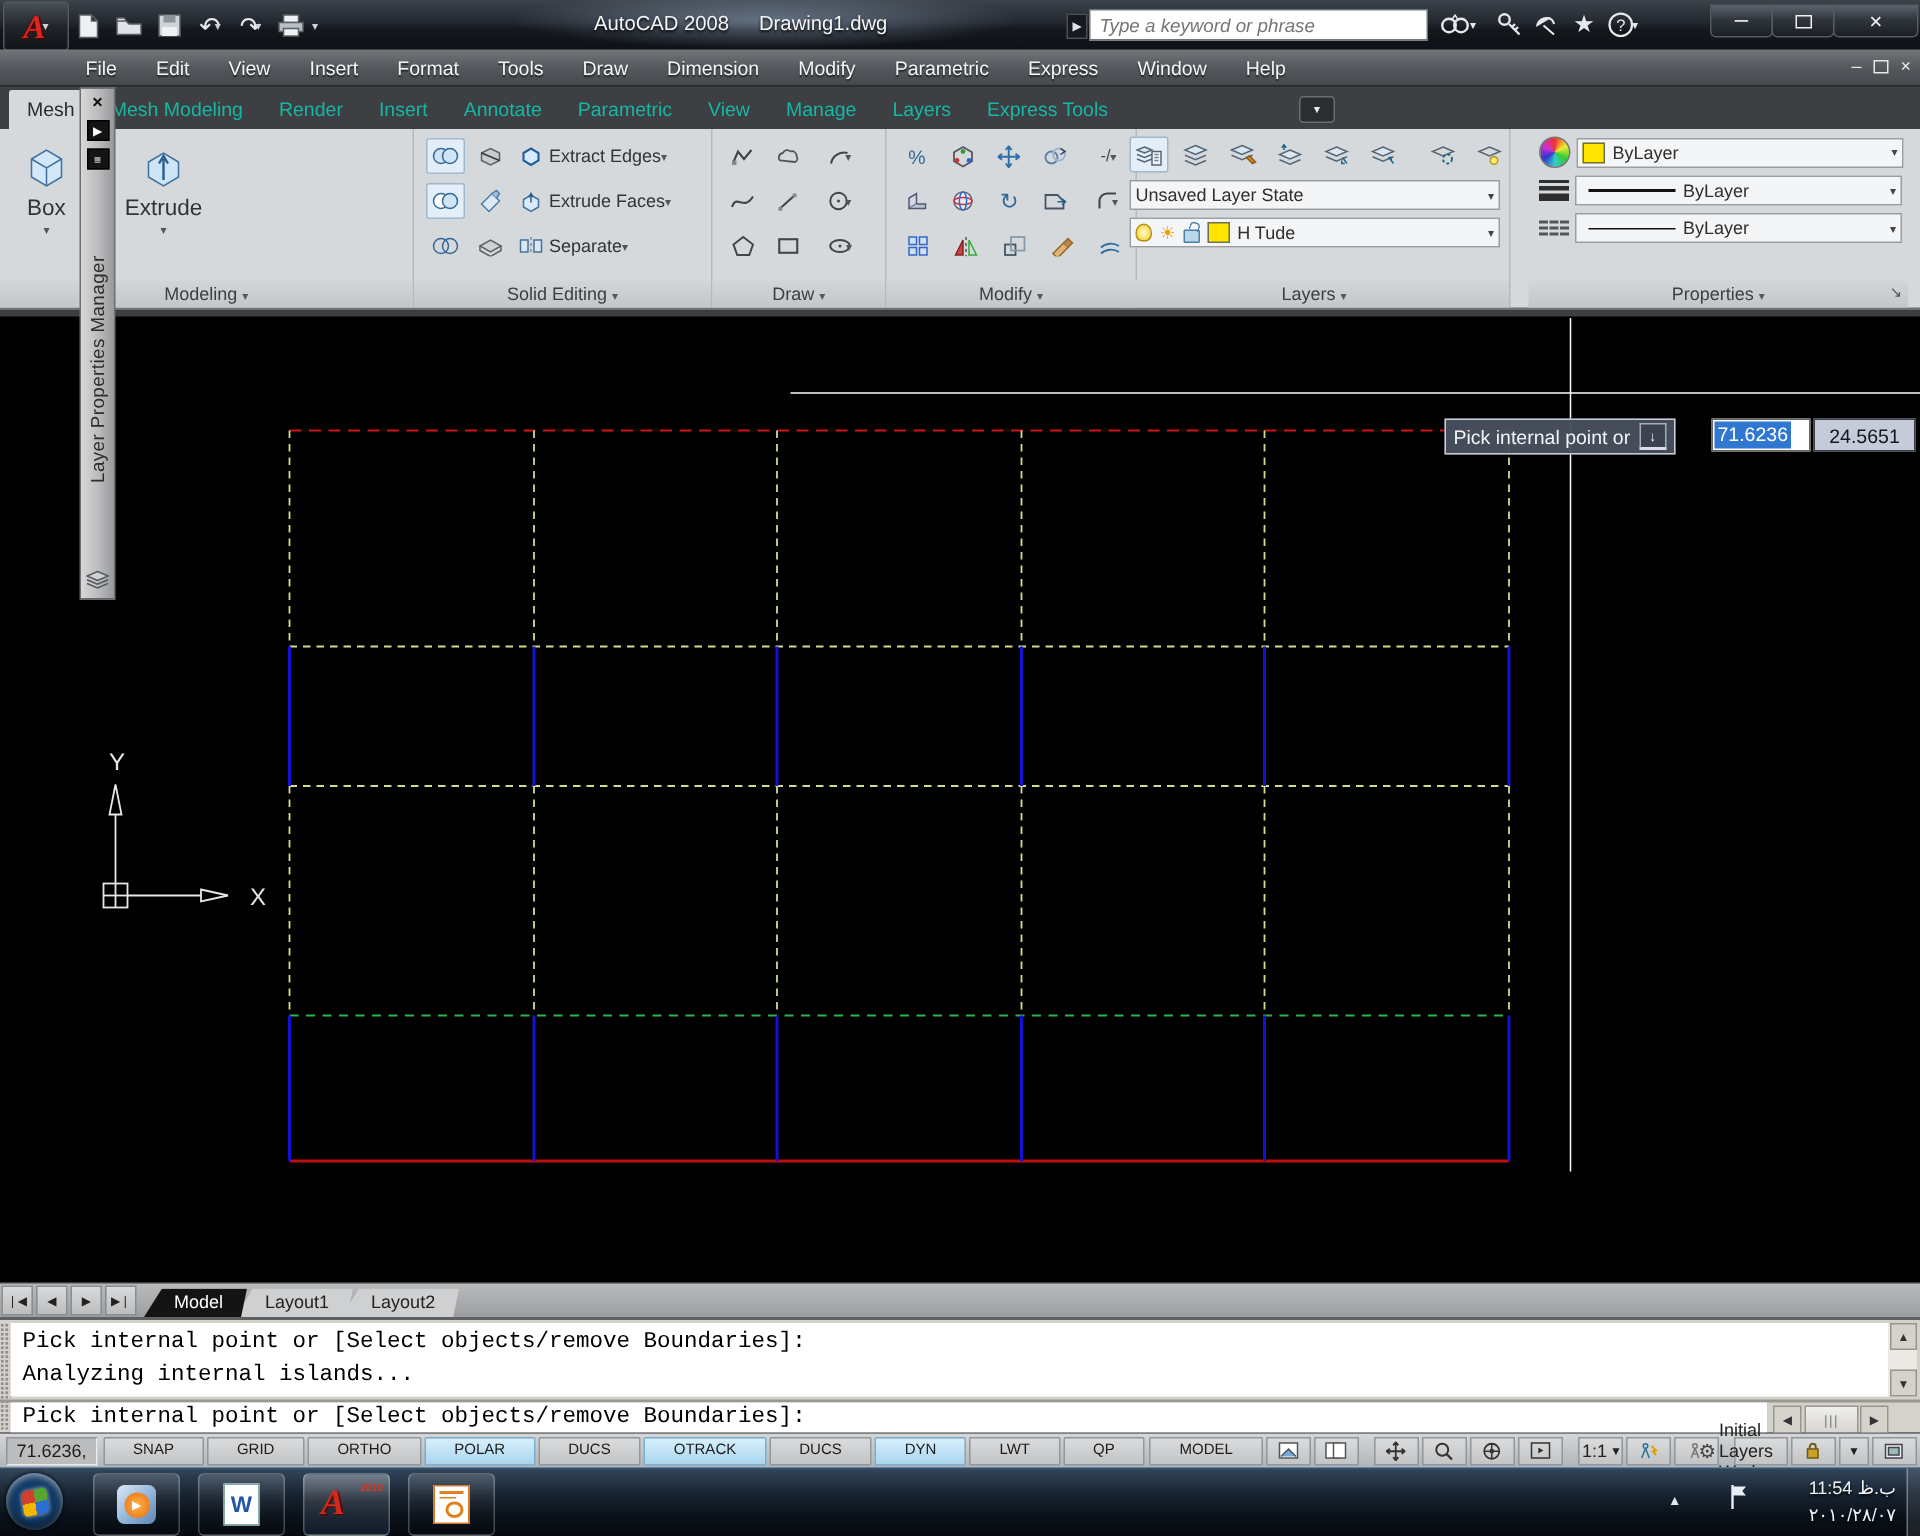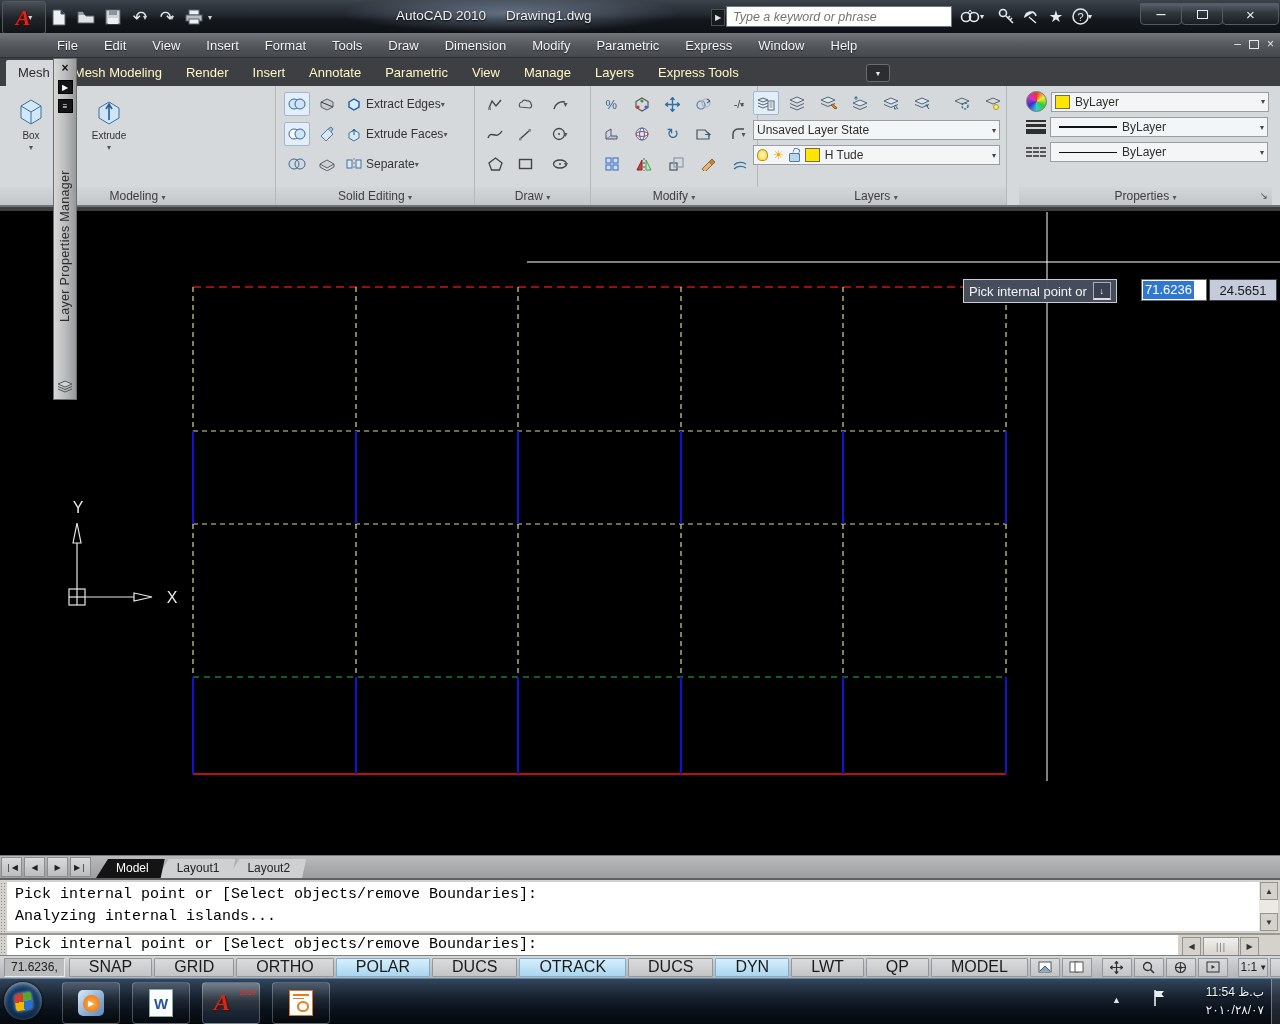--- a/index.html
+++ b/index.html
@@ -35,36 +35,36 @@
   #menubar{left:0;top:33px;width:1280px;height:25px;
     background:linear-gradient(#72757a,#55585d 50%,#45484d);border-bottom:1px solid #2e3033;box-sizing:border-box;}
   #menubar .items{position:absolute;left:44px;top:0;height:25px;display:flex;}
   .menu-item{padding:0 13px;font-size:13px;color:#f4f5f6;line-height:25px;text-shadow:0 1px 1px #222;}
   #menu-winctl{position:absolute;right:6px;top:4px;display:flex;gap:8px;color:#e6e8ea;font-size:12px;align-items:center;}
   #menu-winctl .boxg{width:8px;height:7px;border:1px solid #e6e8ea;}
 
   
   #ribbon-tabs{left:0;top:58px;width:1280px;height:28px;background:#3d3f42;}
   .rtabs{position:absolute;left:6px;bottom:0;display:flex;align-items:flex-end;}
-  .rtab{padding:5px 12px 6px;font-size:13px;color:#fef9c3;white-space:nowrap;}
+  .rtab{padding:5px 12px 6px;font-size:13px;color:#14b8a6;white-space:nowrap;}
   .rtab.active{background:#d6d9dc;color:#2b2b2b;border-radius:2px 2px 0 0;}
   #ribbon-min-btn{position:absolute;left:866px;top:6px;width:22px;height:16px;background:#2b2d30;
     border:1px solid #6a6d70;border-radius:3px;color:#e8eaec;font-size:7px;display:flex;align-items:center;justify-content:center;}
 
   
   #ribbon{left:0;top:86px;width:1280px;height:121px;background:#d6d9dc;border-bottom:2px solid #6f7276;box-sizing:border-box;}
   .panel{position:absolute;top:0;height:119px;border-right:1px solid #b6b9bc;box-sizing:border-box;}
   .ptitle{position:absolute;left:0;right:0;bottom:0;height:18px;line-height:18px;text-align:center;
     font-size:12px;color:#3d3e40;background:linear-gradient(#d3d6d9,#c4c7ca);}
   .ptitle .dd{font-size:8px;color:#55585b;}
   .prow{display:flex;align-items:center;gap:4px;}
   .sbtn{border:1px solid transparent;border-radius:2px;display:inline-flex;align-items:center;justify-content:center;}
   .sbtn.frame{border-color:#9fb8cc;background:#e3eef8;}
   .bigbtn{display:flex;flex-direction:column;align-items:center;width:46px;padding-top:6px;gap:2px;}
-  .bigbtn .lbl{font-size:10px;color:#333;}
+  .bigbtn .lbl{font-size:15px;color:#333;}
   .wbtn{display:flex;align-items:center;gap:4px;font-size:12px;color:#333;padding:1px 2px;}
   .combo{display:flex;align-items:center;background:#f4f5f6;border:1px solid #9a9da1;height:20px;
     font-size:12px;color:#2f2f2f;padding:0 3px;box-sizing:border-box;}
   .combo .dd{margin-left:auto;font-size:8px;color:#444;}
   .swatch-y{width:13px;height:12px;background:#ffe500;border:1px solid #6e6e54;}
   .lw-sample{height:2px;background:#111;flex:0 0 58px;margin:0 5px;}
   .lt-sample{height:1px;background:#111;flex:0 0 58px;margin:0 5px;}
   .colorwheel{width:19px;height:19px;border-radius:50%;
     background:conic-gradient(#e33,#ee3,#3c3,#3cc,#33c,#c3c,#e33);border:1px solid #777;}
   .lwicon{display:flex;flex-direction:column;gap:2px;width:20px;}
@@ -123,21 +123,21 @@
   .hscr{position:absolute;top:57px;width:17px;height:17px;background:#d5d2cc;border:1px solid #979592;
     font-size:8px;color:#333;display:flex;align-items:center;justify-content:center;}
   #cmd-hgrip{position:absolute;left:1203px;top:57px;width:34px;height:17px;background:linear-gradient(#efefed,#d8d5d0);
     border:1px solid #979592;display:flex;align-items:center;justify-content:center;font-size:9px;color:#777;letter-spacing:1px;}
 
   
   #statusbar{left:0;top:955px;width:1280px;height:23px;background:linear-gradient(#d4d6d8,#b2b4b7);
     border-top:1px solid #808284;box-sizing:border-box;display:flex;align-items:center;padding-left:4px;}
   #coords{width:182px;height:17px;line-height:17px;background:#babcbe;border:1px solid #919396;
     border-right-color:#e8eaec;border-bottom-color:#e8eaec;font-size:12px;color:#1d1d1d;padding:0 6px;margin-right:4px;}
-  .tg{height:17px;line-height:16px;padding:0 19px;margin-right:2px;font-size:16px;color:#1b1b1b;
+  .tg{height:17px;line-height:16px;padding:0 19px;margin-right:2px;font-size:10px;color:#1b1b1b;
     background:linear-gradient(#d9dbdd,#c2c4c6);border:1px solid #94979a;border-radius:1px;}
   .tg.on{background:linear-gradient(#d8effc,#a9d6ee);border-color:#7cadcc;}
   .sbico{height:17px;min-width:22px;margin-right:2px;background:linear-gradient(#d9dbdd,#c2c4c6);
     border:1px solid #94979a;display:inline-flex;align-items:center;justify-content:center;gap:2px;font-size:12px;color:#222;padding:0 3px;}
   .sbsep{width:1px;height:16px;background:#8f9194;margin:0 4px;}
 
   
   #taskbar{left:0;top:978px;width:1280px;height:46px;
     background:linear-gradient(#33465c,#17222f 40%,#0a111a 70%,#060a10);border-top:1px solid #5d83a6;box-sizing:border-box;}
   #orb{left:4px;top:981px;width:38px;height:38px;border-radius:50%;
@@ -210,21 +210,21 @@
       </span>
     <span class="ic">
       <svg width="18" height="16">
           <rect x="4" y="1" width="10" height="5" fill="#eef1f4" stroke="#5a5f65"></rect>
           <rect x="1" y="6" width="16" height="6" fill="#b9bfc6" stroke="#5a5f65"></rect>
           <rect x="4" y="10" width="10" height="5" fill="#eef1f4" stroke="#5a5f65"></rect>
         </svg>
       </span>
     <span class="mini-dd">▾</span>
   </div>
-  <div class="abs win-title" style="left:396px;">AutoCAD 2010</div>
+  <div class="abs win-title" style="left:396px;">AutoCAD 2008</div>
   <div class="abs win-title" style="left:506px;">Drawing1.dwg</div>
   <div class="abs" id="infocenter-toggle">
       <span>▶</span>
     </div>
   <div class="abs" id="ic-search">
     <input type="text" placeholder="Type a keyword or phrase" style="">
   </div>
   <span class="abs ic-ico" style="left:958px;width:24px;">
     <svg width="20" height="14">
         <circle cx="6" cy="8" r="4.5" fill="none" stroke="#e6e9ec" stroke-width="1.6"></circle>

